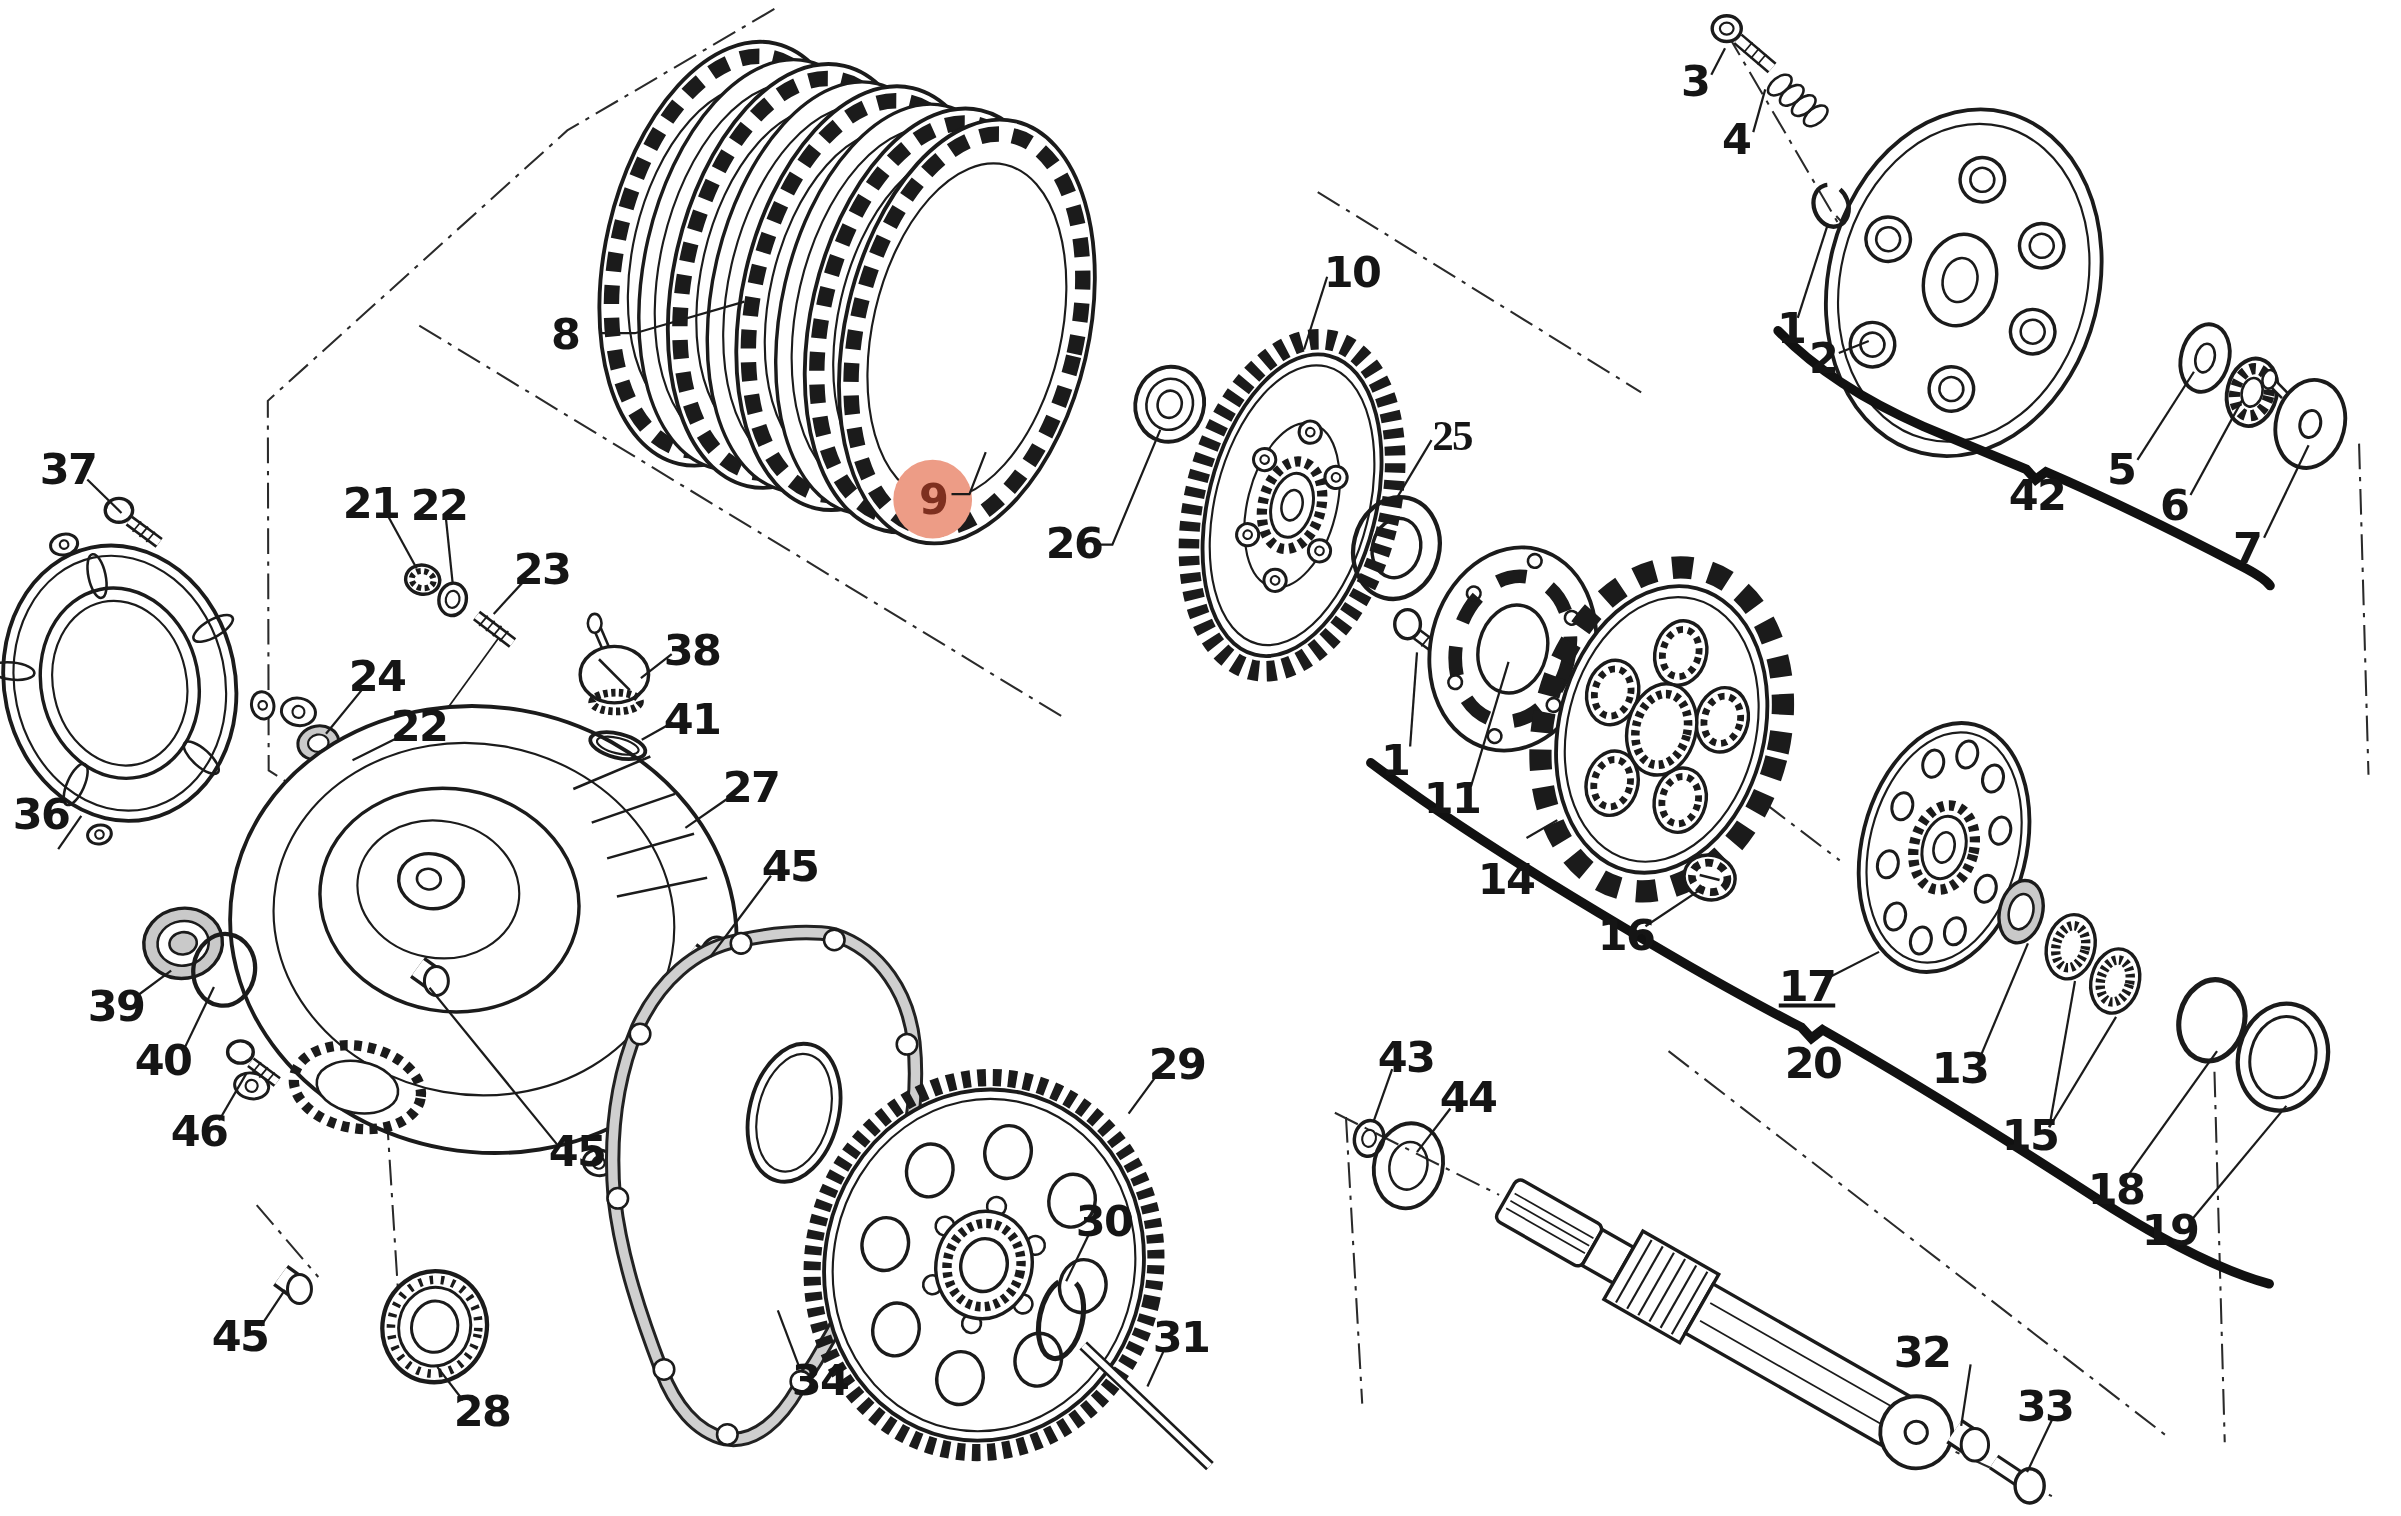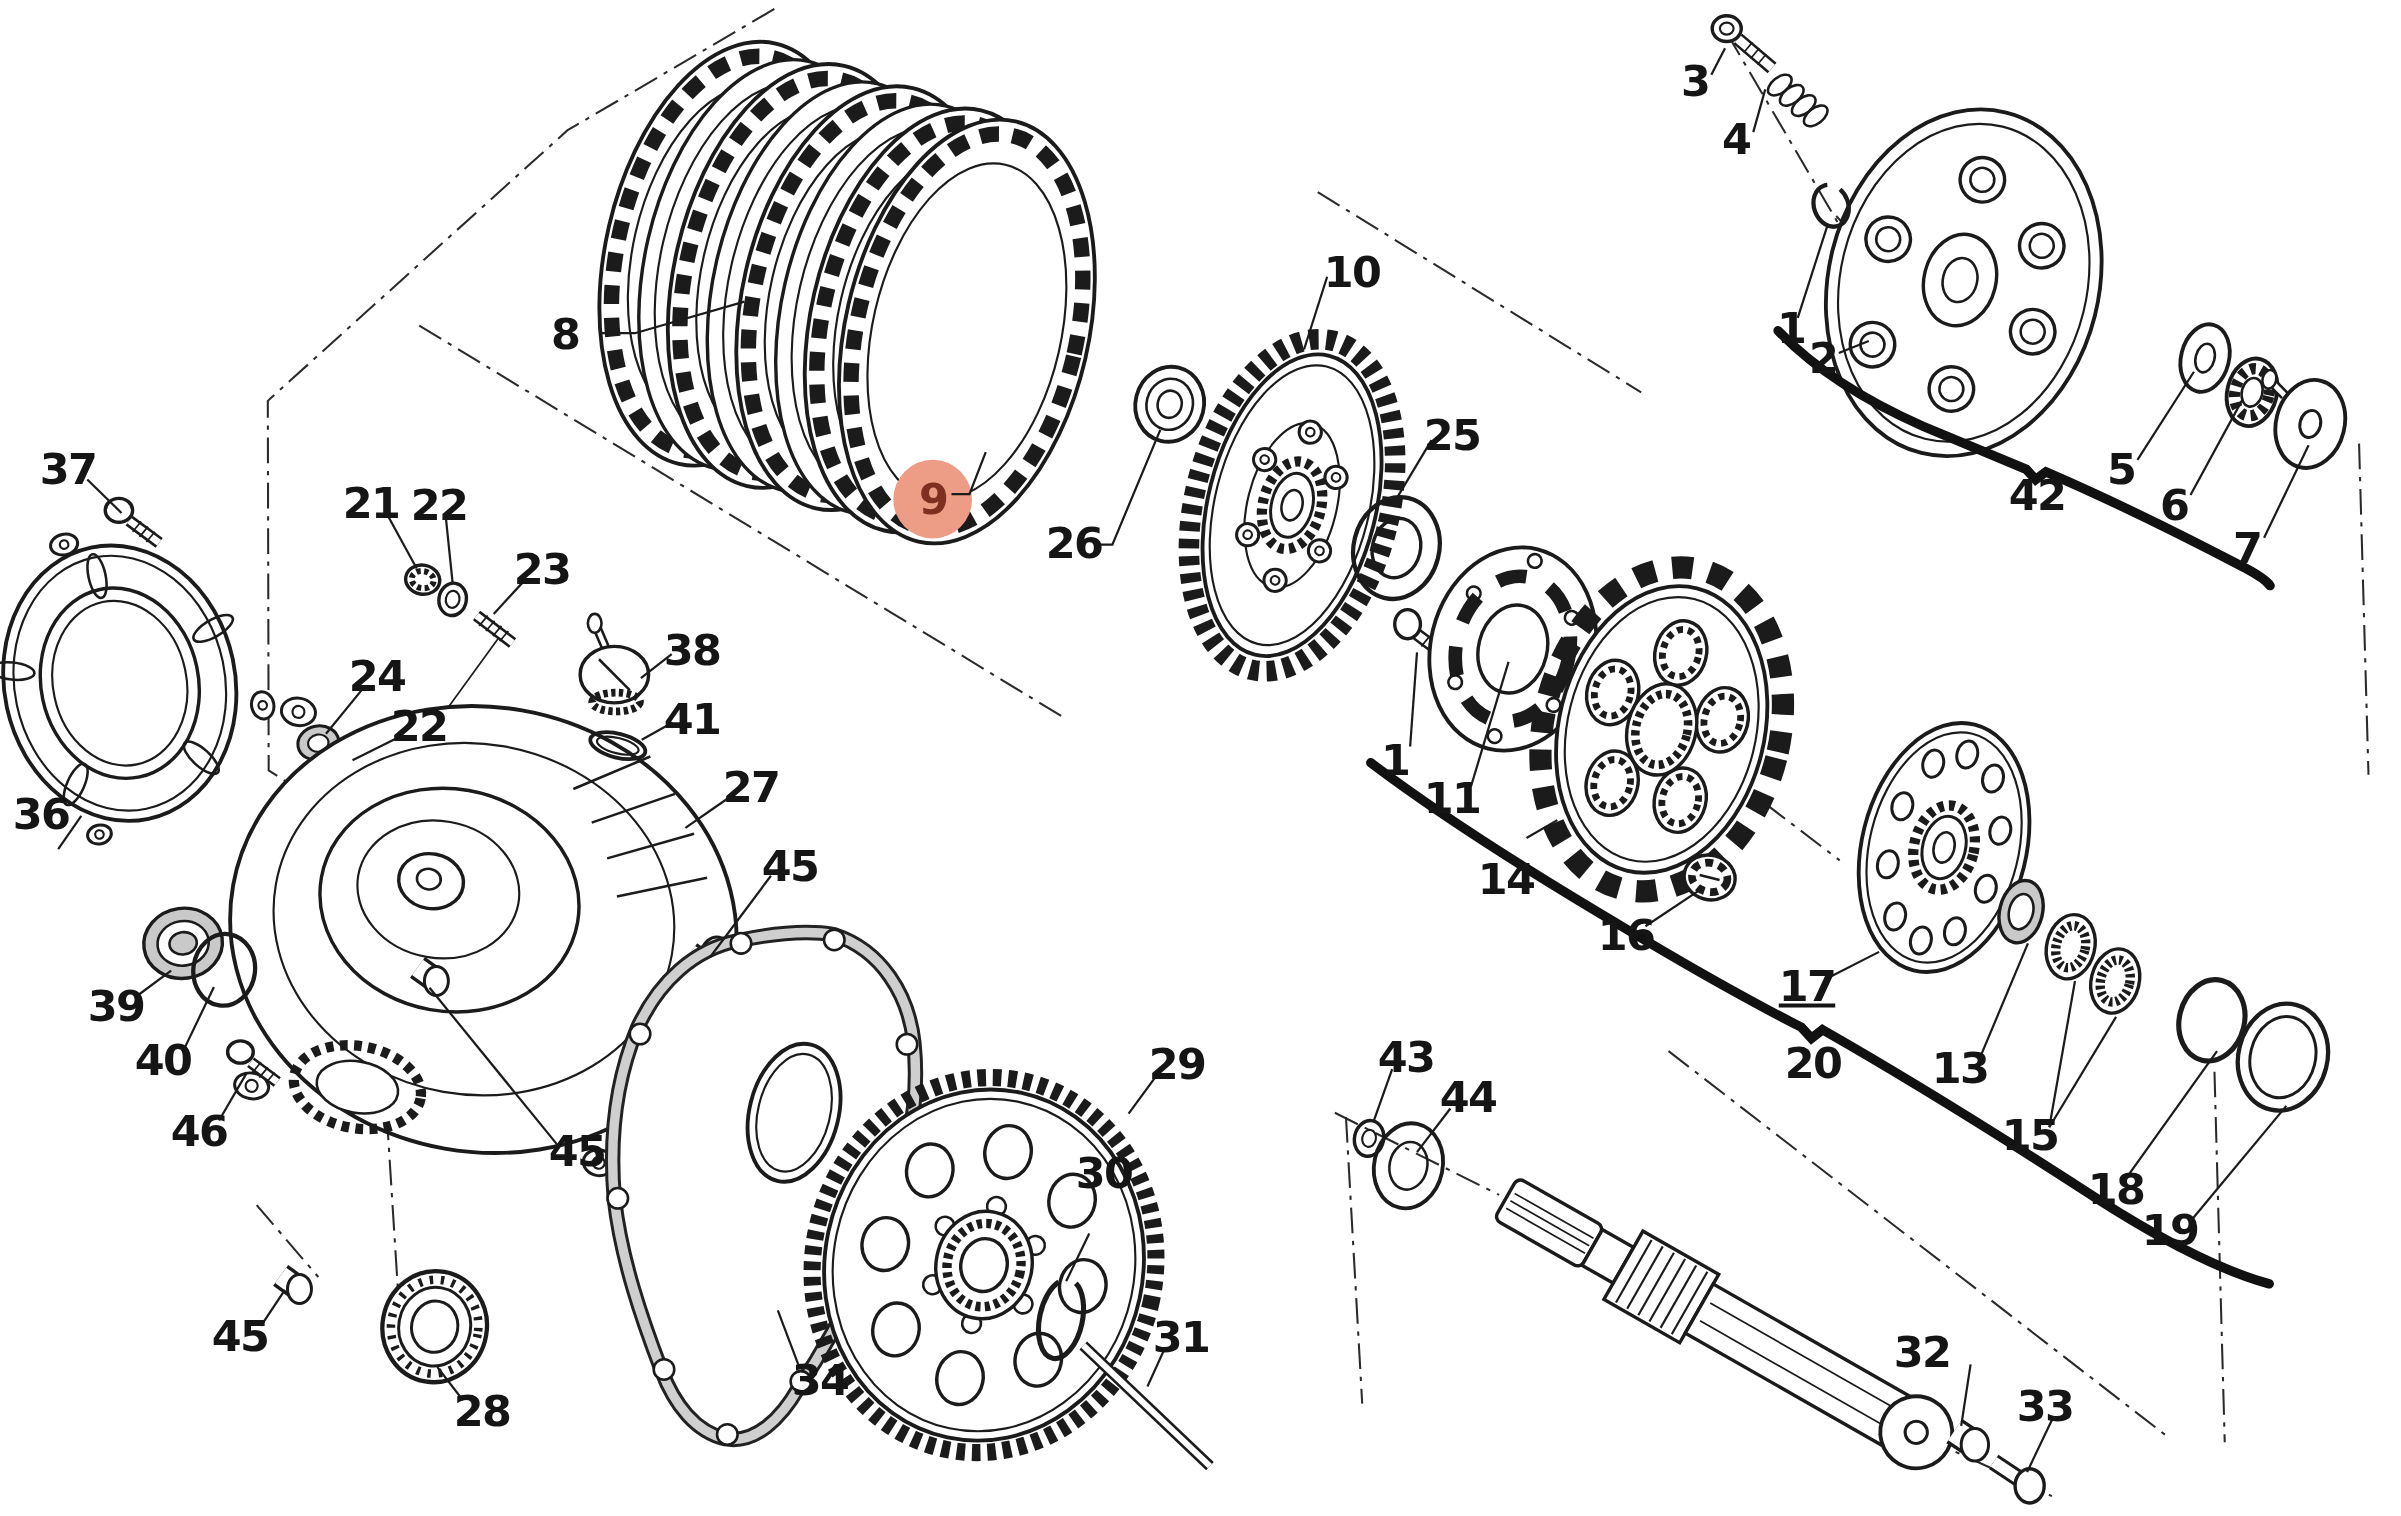--- a/index.html
+++ b/index.html
@@ -519,21 +519,21 @@
         <polyline points="2303,1594 2292,1666" fill="none" stroke="#1b1b1b" stroke-width="2.6"></polyline>
         <polyline points="2399,1657 2369,1720" fill="none" stroke="#1b1b1b" stroke-width="2.6"></polyline>
       </g>
 </svg>
 
 <div id="label-layer">
       <div class="part-label" style="left: 565px; top: 334px;">8</div>
       <div class="part-label highlighted" style="left: 933px; top: 499px;">9</div>
       <div class="part-label" style="left: 1074px; top: 543px;">26</div>
       <div class="part-label" style="left: 1352px; top: 272px;">10</div>
-      <div class="part-label" style="left: 1452px; top: 435px;">25</div>
+      <div class="part-label" style="left: 1452px; top: 435px; font-family: Liberation Serif, serif;">25</div>
       <div class="part-label" style="left: 1791px; top: 328px;">1</div>
       <div class="part-label" style="left: 1823px; top: 358px;">2</div>
       <div class="part-label" style="left: 1695px; top: 81px;">3</div>
       <div class="part-label" style="left: 1736px; top: 139px;">4</div>
       <div class="part-label" style="left: 2121px; top: 469px;">5</div>
       <div class="part-label" style="left: 2174px; top: 505px;">6</div>
       <div class="part-label" style="left: 2247px; top: 548px;">7</div>
       <div class="part-label" style="left: 2037px; top: 495px;">42</div>
       <div class="part-label" style="left: 1395px; top: 760px;">1</div>
       <div class="part-label" style="left: 1452px; top: 798px;">11</div>
@@ -557,21 +557,21 @@
       <div class="part-label" style="left: 68px; top: 469px;">37</div>
       <div class="part-label" style="left: 116px; top: 1006px;">39</div>
       <div class="part-label" style="left: 163px; top: 1060px;">40</div>
       <div class="part-label" style="left: 199px; top: 1131px;">46</div>
       <div class="part-label" style="left: 790px; top: 866px;">45</div>
       <div class="part-label" style="left: 577px; top: 1151px;">45</div>
       <div class="part-label" style="left: 240px; top: 1336px;">45</div>
       <div class="part-label" style="left: 482px; top: 1411px;">28</div>
       <div class="part-label" style="left: 820px; top: 1380px;">34</div>
       <div class="part-label" style="left: 1177px; top: 1064px;">29</div>
-      <div class="part-label" style="left: 1104px; top: 1173px;">30</div>
+      <div class="part-label" style="left: 1104px; top: 1221px;">30</div>
       <div class="part-label" style="left: 1181px; top: 1337px;">31</div>
       <div class="part-label" style="left: 1406px; top: 1057px;">43</div>
       <div class="part-label" style="left: 1468px; top: 1097px;">44</div>
       <div class="part-label" style="left: 1922px; top: 1352px; text-align: right;">32</div>
       <div class="part-label" style="left: 2045px; top: 1406px;">33</div>
     </div>
 </div>
 
 
 </body></html>

